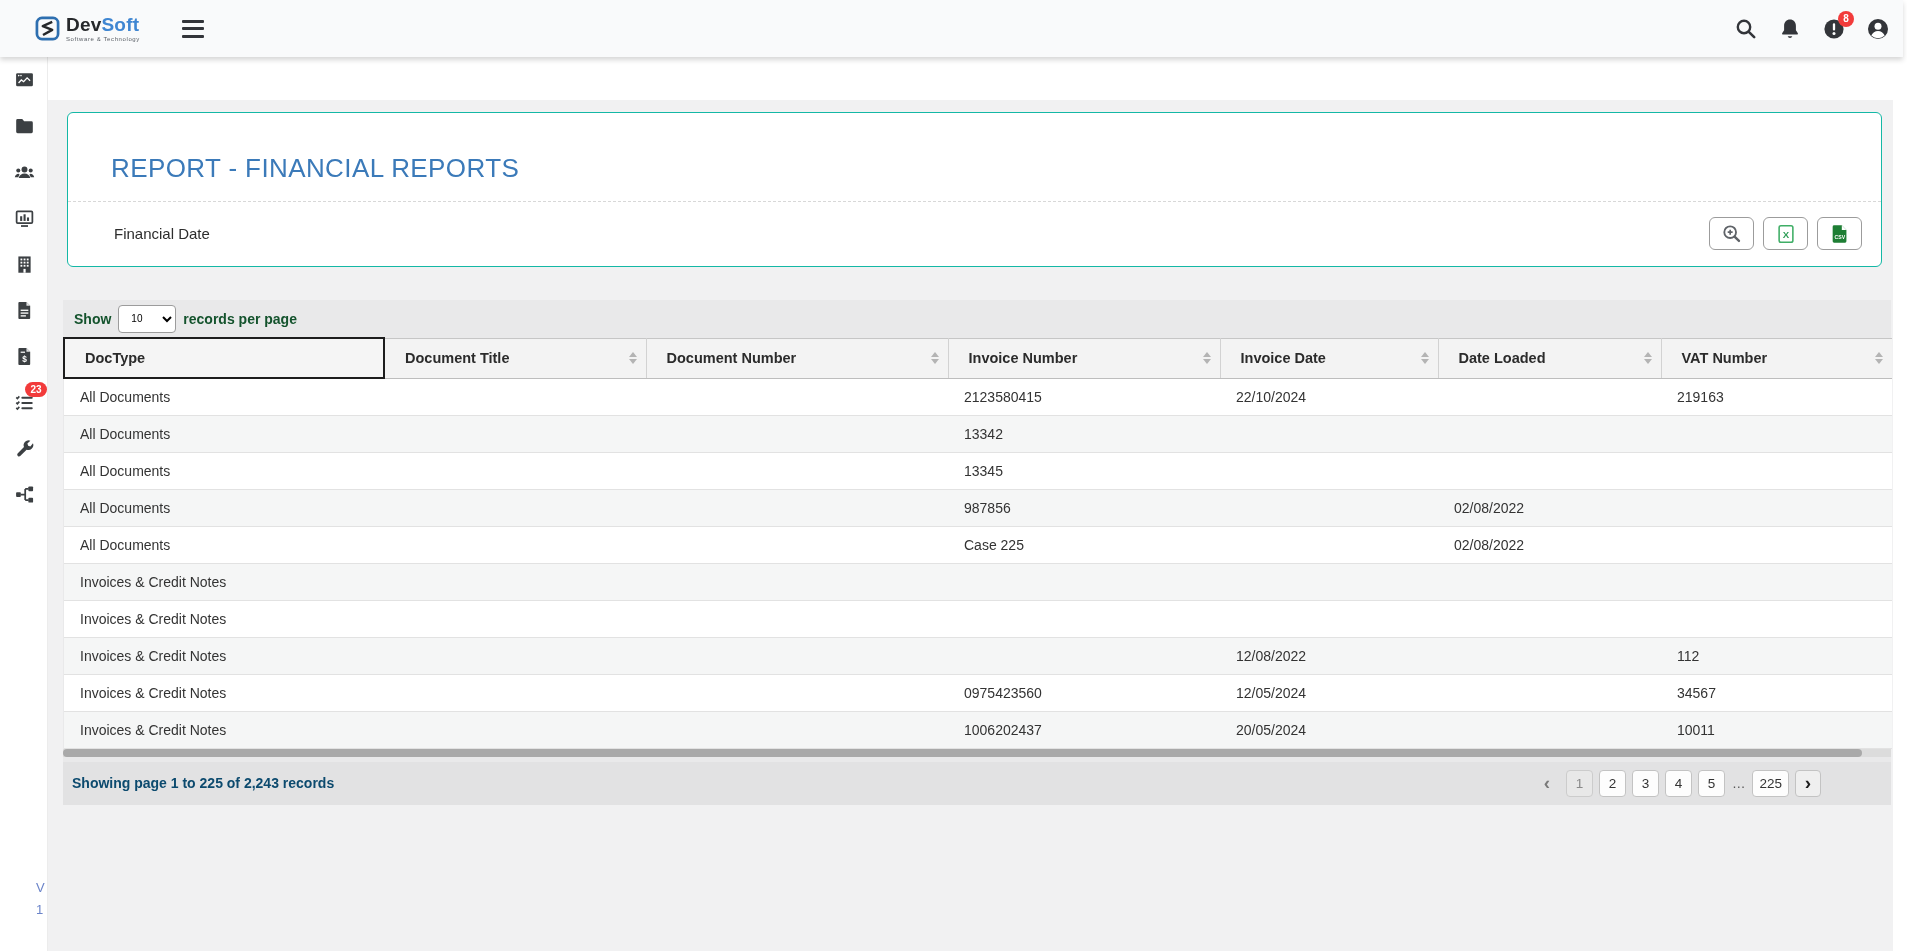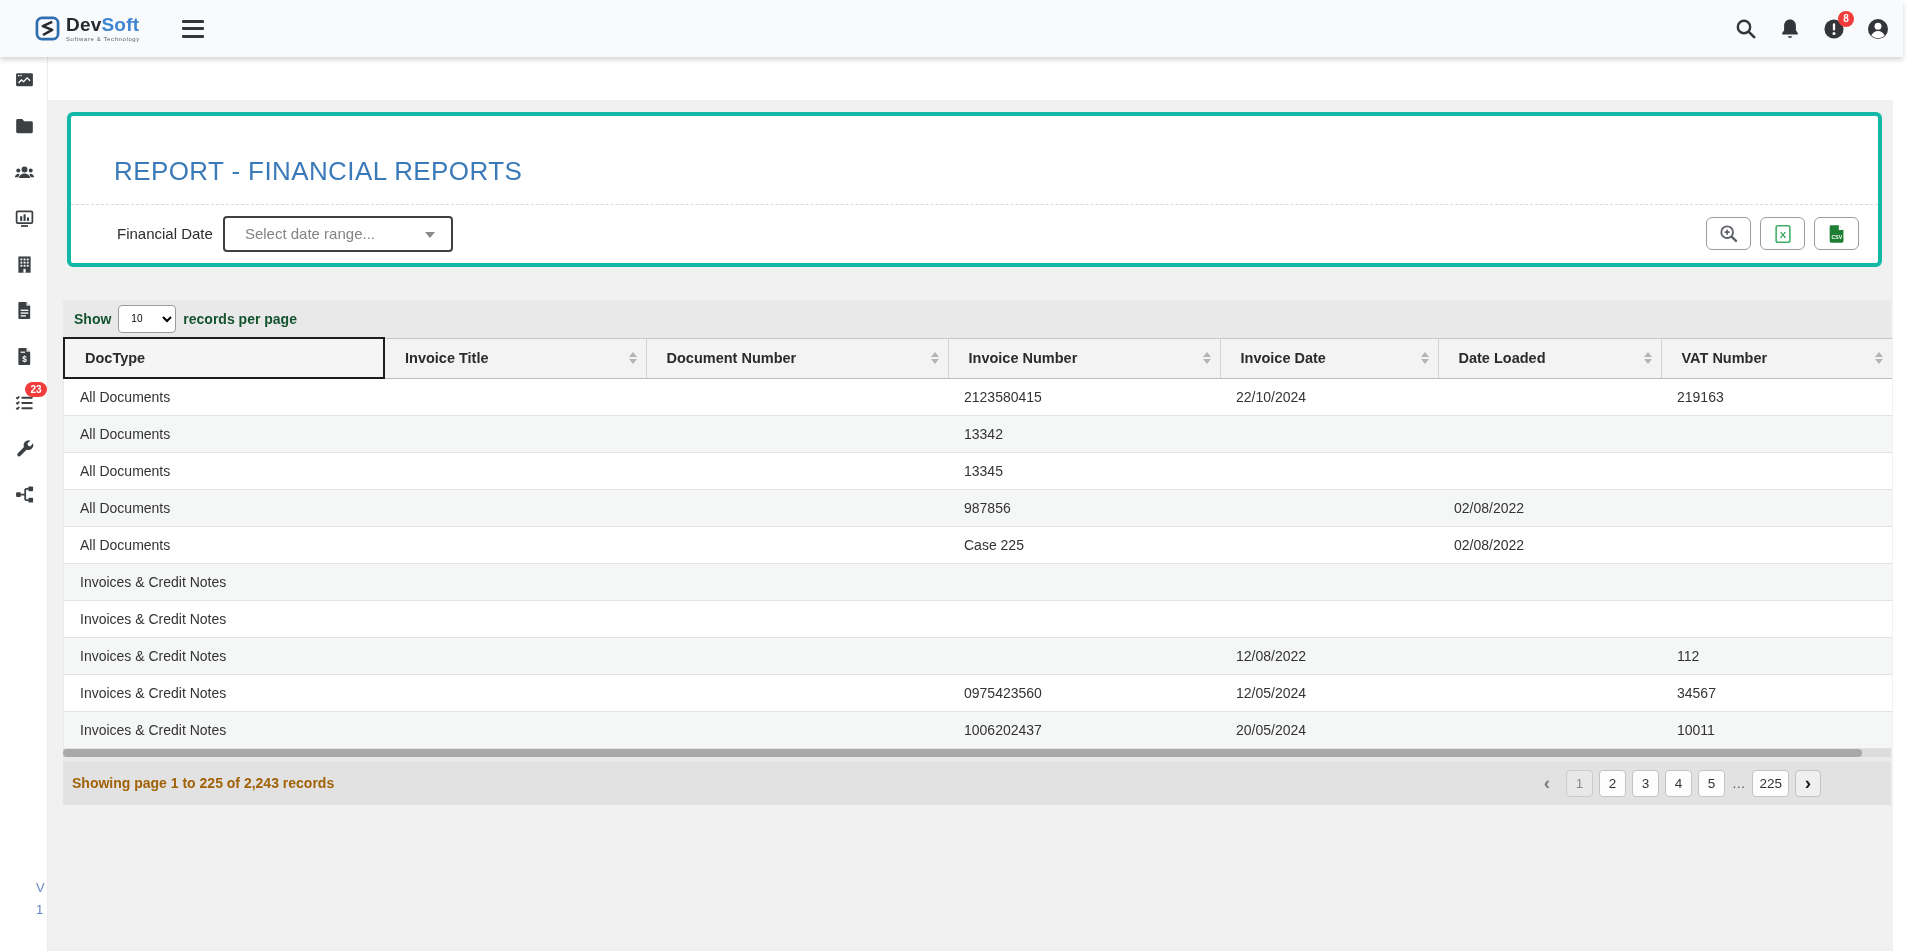--- a/index.html
+++ b/index.html
@@ -33,21 +33,21 @@
               background:#f23b3b; color:#fff; font-size:10px; font-weight:bold; display:flex; align-items:center;
               justify-content:center; padding:0 3px; }
   .version { position:absolute; left:36px; top:820px; font-size:13px; color:#6b84c9; line-height:22px; }
 
   
   .main { position:absolute; top:57px; left:48px; right:0; bottom:0; background:#ffffff; }
   .gray-wrap { position:absolute; top:43px; left:0; right:14px; bottom:0; background:#f1f1f2; }
 
   
   .card { position:absolute; top:12px; left:19px; right:11px; height:155px; background:#fff;
-          border:4px solid #14b8a6; border-radius:6px; }
+          border:1px solid #14b8a6; border-radius:6px; }
   .card-title { position:absolute; top:40px; left:43px; font-size:26px; color:#3b7ab9; letter-spacing:.4px; font-weight:400; }
   .card-divider { position:absolute; top:88px; left:0; right:0; border-top:1px dashed #d8d8d8; }
   .filter-row { position:absolute; top:88px; left:0; right:0; bottom:0; display:flex; align-items:center; }
   .filter-label { margin-left:46px; font-size:15px; color:#2d2d2d; }
   .filter-select { margin-left:10px; width:230px; height:36px; border:2px solid #3f3f3f; border-radius:4px;
                    background:#fff; display:flex; align-items:center; cursor:pointer; position:relative; }
   .filter-select .placeholder { margin-left:20px; font-size:15px; color:#848484; }
   .caret-down { position:absolute; right:16px; top:50%; margin-top:-2px; width:0; height:0;
                 border-left:5px solid transparent; border-right:5px solid transparent; border-top:6px solid #8a8a8a; }
   .export-group { margin-left:auto; margin-right:19px; display:flex; gap:9px; }
@@ -77,21 +77,21 @@
   .grid td { height:37px; background:#fff; font-size:14px; color:#333; padding-left:16px;
              border-bottom:1px solid #e2e2e2; white-space:nowrap; overflow:hidden; }
   .grid tbody tr:nth-child(even) td { background:#f5f6f6; }
 
   .hscroll { height:8px; background:#dcdcdc; position:relative; }
   .hscroll-thumb { position:absolute; left:0; top:0; height:8px; width:98.4%; background:#a9a9a9; border-radius:4px; cursor:pointer; }
   .panel-gap { height:5px; background:#e9e9ea; }
 
   
   .dt-footer { height:43px; background:#e2e2e3; display:flex; align-items:center; }
-  .summary { margin-left:9px; font-size:14px; font-weight:bold; color:#a16207; }
+  .summary { margin-left:9px; font-size:14px; font-weight:bold; color:#0c4a6e; }
   .pagination { margin-left:auto; margin-right:70px; display:flex; align-items:center; gap:6px; }
   .page-btn { min-width:27px; height:27px; border:1px solid #c3c3c3; border-radius:4px; background:#fdfdfd;
               font-size:13.5px; color:#333; font-family:"Liberation Sans",sans-serif; cursor:pointer; padding:0 6px; }
   .page-btn.current { background:#e8e8e8; border-color:#cccccc; color:#8a8a8a; }
   .page-btn.ellipsis { border:none; background:transparent; padding:0 1px; min-width:10px; color:#555; cursor:default; }
   .nav-pg { border:none; background:transparent; font-size:19px; font-weight:bold; color:#7a7a7a;
             min-width:26px; height:27px; cursor:pointer; font-family:"Liberation Sans",sans-serif; }
   .nav-pg.next { background:#efefef; border:1px solid #c3c3c3; border-radius:4px; color:#1d1d1d; }
 </style>
 </head>
@@ -249,24 +249,20 @@
 </div>
 
 <div class="main">
   <div class="gray-wrap">
 
     <div class="card">
       <div class="card-title">REPORT - FINANCIAL REPORTS</div>
       <div class="card-divider"></div>
       <div class="filter-row">
         <span class="filter-label">Financial Date</span>
-        <div class="filter-select">
-          <span class="placeholder">Select date range...</span>
-          <span class="caret-down"></span>
-        </div>
         <div class="export-group">
           <div class="tool-btn">
             <svg viewBox="0 0 24 24">
                 <circle cx="10" cy="10" r="6.4" fill="none" stroke="#5f6368" stroke-width="2"></circle>
                 <path d="M10 7.3v5.4M7.3 10h5.4" stroke="#5f6368" stroke-width="1.8"></path>
                 <path d="M14.8 14.8l4.8 4.8" stroke="#5f6368" stroke-width="2.6" stroke-linecap="round"></path>
               </svg>
           </div>
           <div class="tool-btn">
             <svg viewBox="0 0 24 24">
@@ -298,21 +294,21 @@
             <col class="c1">
             <col class="c2">
             <col class="c3">
             <col class="c4">
             <col class="c5">
             <col class="c6">
           </colgroup>
         <thead>
             <tr>
               <th class="focused"><span>DocType</span></th>
-              <th><span>Invoice Title</span><span class="sort">
+              <th><span>Document Title</span><span class="sort">
                   <i class="up"></i>
                   <i class="dn"></i>
                 </span></th>
               <th><span>Document Number</span><span class="sort">
                   <i class="up"></i>
                   <i class="dn"></i>
                 </span></th>
               <th><span>Invoice Number</span><span class="sort">
                   <i class="up"></i>
                   <i class="dn"></i>

